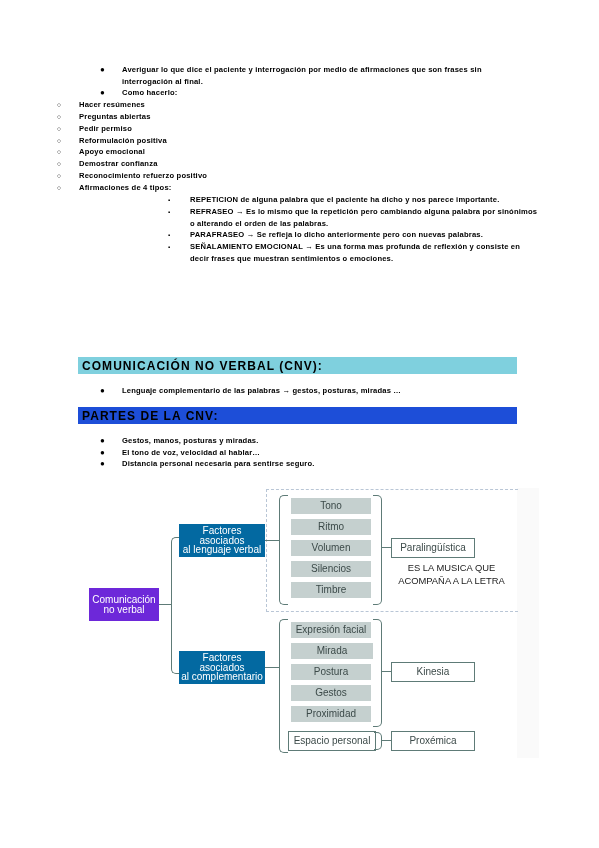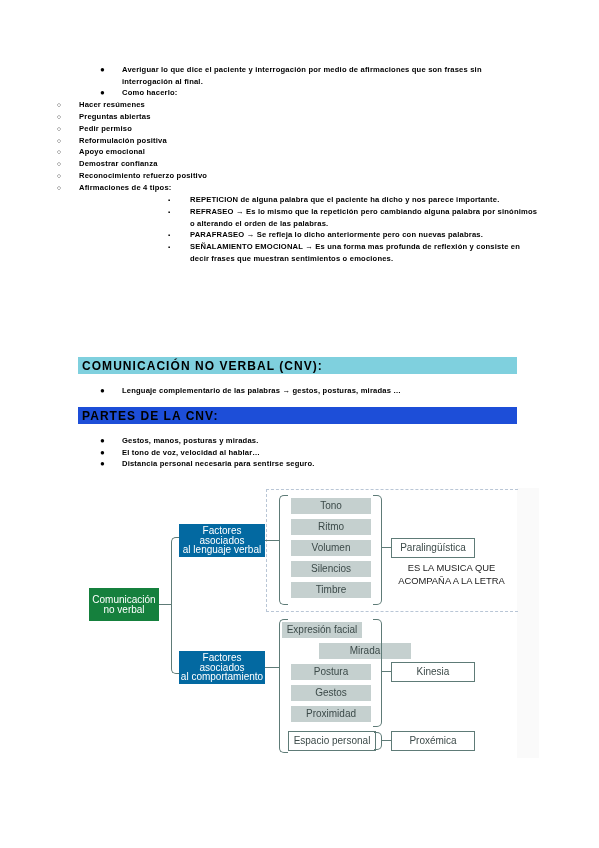--- a/index.html
+++ b/index.html
@@ -49,21 +49,21 @@
   
   .diagram{position:absolute;left:0;top:0;width:599px;height:848px;pointer-events:none;}
   .node{
     position:absolute;
     display:flex;align-items:center;justify-content:center;
     text-align:center;
     font-size:10px;line-height:9.4px;
     font-family:"Liberation Sans",sans-serif;
   }
   .node.root{
-    background:#15803d;color:#ffffff;font-weight:normal;
+    background:#6d28d9;color:#ffffff;font-weight:normal;
   }
   .node.branch{
     background:#0369a1;color:#ffffff;
   }
   .node.leaf{
     background:#c5d0cf;color:#3c4a49;
   }
   .node.outline{
     background:#ffffff;color:#3c4a49;border:1px solid #5e7b77;
   }
@@ -226,28 +226,28 @@
     <div class="node outline" style="left:391px;top:538px;width:82px;height:18px;">Paralingüística</div>
 
     <div class="caption" style="left:379px;top:562px;width:145px;">
       <div>ES LA MUSICA QUE</div>
       <div>ACOMPAÑA A LA LETRA</div>
     </div>
 
     <div class="node branch" style="left:179px;top:651px;width:86px;height:33px;">
       <div>
         <div>Factores asociados</div>
-        <div>al comportamiento</div>
+        <div>al complementario</div>
       </div>
     </div>
     <div class="conn" style="left:265px;top:667px;width:14px;height:1px;"></div>
     <div class="brk left" style="left:279px;top:619px;width:8px;height:132px;"></div>
 
-    <div class="node leaf" style="left:282px;top:622px;width:80px;height:16px;">Expresión facial</div>
-    <div class="node leaf" style="left:291px;top:643px;width:92px;height:16px;margin-left:28px;">Mirada</div>
+    <div class="node leaf" style="left:291px;top:622px;width:80px;height:16px;">Expresión facial</div>
+    <div class="node leaf" style="left:291px;top:643px;width:82px;height:16px;">Mirada</div>
     <div class="node leaf" style="left:291px;top:664px;width:80px;height:16px;">Postura</div>
     <div class="node leaf" style="left:291px;top:685px;width:80px;height:16px;">Gestos</div>
     <div class="node leaf" style="left:291px;top:706px;width:80px;height:16px;">Proximidad</div>
 
     <div class="brk right" style="left:373px;top:619px;width:8px;height:106px;"></div>
     <div class="conn" style="left:381px;top:671px;width:10px;height:1px;"></div>
     <div class="node outline" style="left:391px;top:662px;width:82px;height:18px;">Kinesia</div>
 
     <div class="node outline" style="left:288px;top:731px;width:86px;height:18px;">Espacio personal</div>
     <div class="brk right" style="left:374px;top:732px;width:7px;height:16px;"></div>

